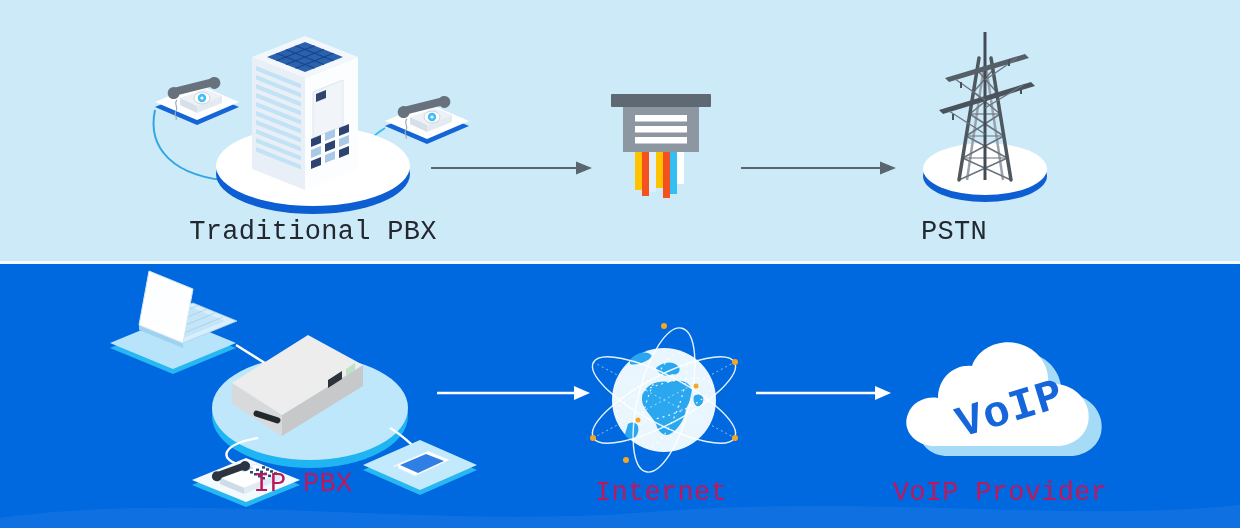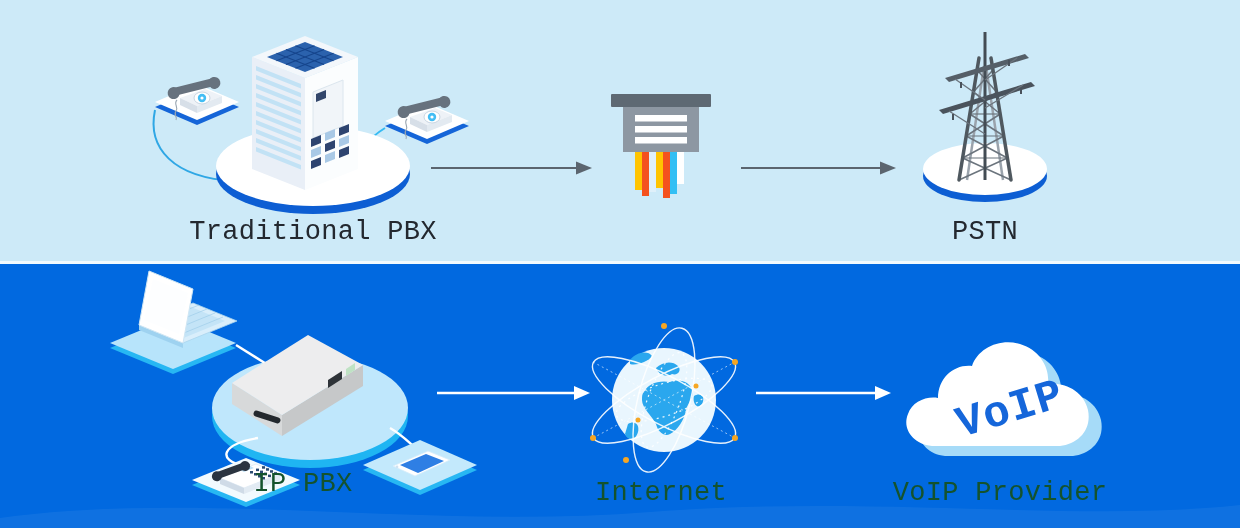--- a/index.html
+++ b/index.html
@@ -5,21 +5,21 @@
   html,body{margin:0;padding:0;background:#fff;}
   #canvas{position:relative;width:1240px;height:528px;overflow:hidden;
           font-family:Liberation Mono, monospace;}
   .band-top{position:absolute;top:0;left:0;right:0;height:261px;background:#cdeaf8;}
   .band-bottom{position:absolute;top:264px;left:0;right:0;bottom:0;background:#0169e0;}
   .sep{position:absolute;top:261px;left:0;right:0;height:3px;background:#f2fafe;}
   .abs{position:absolute;}
   .lbl{position:absolute;transform:translateX(-50%);font-size:27px;font-weight:500;
        letter-spacing:.3px;white-space:nowrap;}
   .lbl-top{color:#23282f;}
-  .lbl-bottom{color:#14532d;}
+  .lbl-bottom{color:#be185d;}
   svg{display:block;}
 </style>
 </head>
 <body>
 
 <div id="canvas">
 
   <div class="band-top"></div>
   <div class="band-bottom"></div>
   <div class="sep"></div>
@@ -165,21 +165,21 @@
   <svg class="abs" style="left:430px;top:158px;" width="163" height="20" viewBox="0 0 163 20">
     <line x1="1" y1="10" x2="146" y2="10" stroke="#5b656f" stroke-width="2.2"></line>
     <polygon points="146,3.5 162,10 146,16.5" fill="#5b656f"></polygon>
   </svg>
   <svg class="abs" style="left:740px;top:158px;" width="157" height="20" viewBox="0 0 157 20">
     <line x1="1" y1="10" x2="140" y2="10" stroke="#5b656f" stroke-width="2.2"></line>
     <polygon points="140,3.5 156,10 140,16.5" fill="#5b656f"></polygon>
   </svg>
 
   <div class="lbl lbl-top" style="left:313px;top:217px;">Traditional PBX</div>
-  <div class="lbl lbl-top" style="left:985px;top:217px;">PSTN</div>
+  <div class="lbl lbl-top" style="left:954px;top:217px;">PSTN</div>
 
   <svg class="abs" style="left:98px;top:268px;" width="386" height="248" viewBox="0 0 386 248">
 
     <ellipse cx="212" cy="148" rx="98" ry="52" fill="#1fb5f2"></ellipse>
     <ellipse cx="212" cy="140" rx="98" ry="52" fill="#bfe7fc"></ellipse>
 
     <g stroke="#ffffff" stroke-width="2.4" fill="none">
       <path d="M138,77 L170,97"></path>
       <path d="M160,170 C124,176 118,192 146,198"></path>
       <path d="M292,160 C306,168 312,176 320,182"></path>

